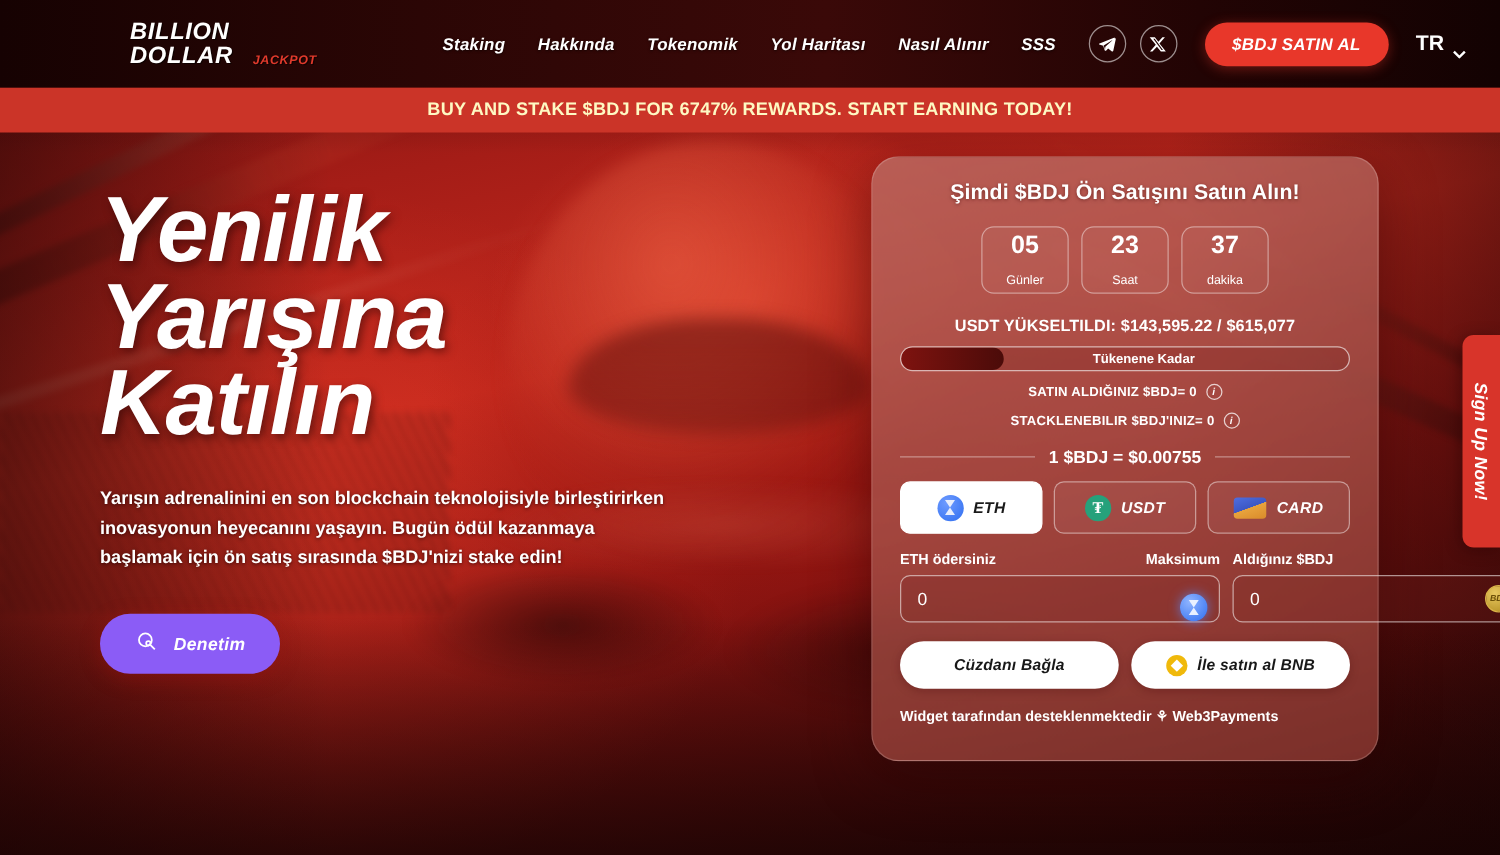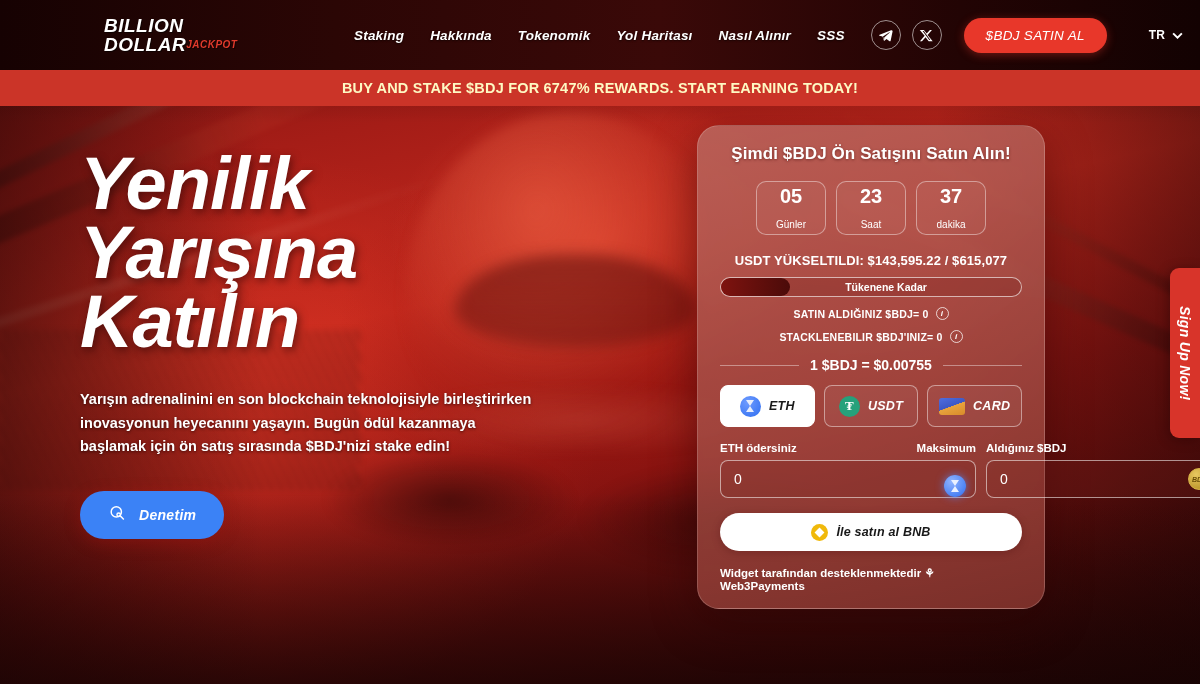--- a/index.html
+++ b/index.html
@@ -94,21 +94,21 @@
     display: flex; align-items: center;
     background: linear-gradient(90deg, #160202 0%, #2b0605 28%, #3a0908 55%, #220404 80%, #130202 100%);
     z-index: 20;
   }
   .logo { margin-left: 104px; width: 150px; line-height: 1; user-select: none; }
   .logo-l1, .logo-l2 {
     font-style: italic; font-weight: bold; color: #fff;
     letter-spacing: .5px; font-size: 19px;
     text-shadow: 1px 1px 0 rgba(0,0,0,.5);
   }
-  .logo-l2 { display: flex; align-items: center; gap: 0; }
+  .logo-l2 { display: flex; align-items: flex-end; gap: 16px; }
   .logo-jack {
     font-size: 10px; font-style: italic; font-weight: bold;
     color: #e03a2c; letter-spacing: .5px;
   }
   .nav { display: flex; align-items: center; gap: 26px; margin-left: 100px; }
   .nav-item {
     color: #fff; font-size: 13.5px; font-weight: bold; font-style: italic;
     letter-spacing: .2px; white-space: nowrap; cursor: pointer;
     text-shadow: 0 1px 2px rgba(0,0,0,.6);
   }
@@ -116,28 +116,28 @@
   .social {
     width: 30px; height: 30px; border-radius: 50%;
     border: 1.4px solid rgba(255,255,255,.55);
     display: flex; align-items: center; justify-content: center;
     cursor: pointer;
   }
   .social svg { width: 15px; height: 15px; fill: #fff; }
   .cta-buy {
     margin-left: 22px;
     background: #e8372a; color: #fff;
-    font-size: 13.5px; font-weight: normal; font-style: italic;
+    font-size: 13.5px; font-weight: bold; font-style: italic;
     padding: 10px 22px; border-radius: 22px; border: none;
     cursor: pointer; white-space: nowrap; letter-spacing: .3px;
     box-shadow: 0 2px 10px rgba(232,55,42,.4);
   }
   .lang {
-    margin-left: 42px; display: flex; align-items: flex-start; gap: 7px;
-    color: #fff; font-size: 12px; font-weight: bold; cursor: pointer;
+    margin-left: 22px; display: flex; align-items: center; gap: 7px;
+    color: #fff; font-size: 17px; font-weight: bold; cursor: pointer;
   }
   .chev { width: 11px; height: 7px; }
   .chev svg { width: 11px; height: 7px; stroke: #fff; fill: none; stroke-width: 2.2; }
 
   
   .banner {
     position: absolute; left: 0; top: 70px; width: 1200px; height: 36px;
     background: #cb3428;
     display: flex; align-items: center; justify-content: center;
     z-index: 19;
@@ -156,33 +156,33 @@
     text-shadow: 2px 3px 8px rgba(40,4,4,.55);
   }
   .hero-p {
     margin-top: 32px; width: 462px;
     color: #fff; font-size: 14.5px; line-height: 1.62; font-weight: bold;
     text-shadow: 0 1px 3px rgba(30,3,3,.7);
   }
   .audit-btn {
     margin-top: 32px;
     display: inline-flex; align-items: center; gap: 12px;
-    background: #3b82f6; border: none; border-radius: 26px;
+    background: #8b5cf6; border: none; border-radius: 26px;
     padding: 13px 28px; cursor: pointer;
     box-shadow: 0 4px 16px rgba(150,20,15,.45);
   }
   .audit-btn .label {
     color: #fff; font-size: 14px; font-weight: bold; font-style: italic;
     letter-spacing: .3px;
   }
   .audit-ico svg { width: 19px; height: 19px; stroke: #fff; fill: none; stroke-width: 1.8; }
 
   
   .widget {
-    position: absolute; left: 697px; top: 125px; width: 348px; height: 484px;
+    position: absolute; left: 697px; top: 125px; width: 406px; height: 484px;
     border-radius: 22px; z-index: 15;
     background: linear-gradient(165deg, rgba(186,108,100,.80) 0%, rgba(172,88,80,.80) 35%, rgba(158,72,64,.80) 68%, rgba(140,56,49,.82) 100%);
     border: 1px solid rgba(255,255,255,.18);
     box-shadow: 0 14px 46px rgba(40,4,4,.48);
     padding: 18px 22px 0;
     backdrop-filter: blur(3px);
   }
   .w-title {
     text-align: center; color: #fff;
     font-size: 17px; font-weight: bold; letter-spacing: .1px;
@@ -510,20 +510,23 @@
         </div>
         <div class="input-wrap">
           <input type="text" value="0" style="">
           <span class="input-icon ico-bdj">BDJ</span>
         </div>
       </div>
     </div>
 
     <div class="actions">
       <button class="act-btn">
+        <span class="ab-label">Cüzdanı Bağla</span>
+      </button>
+      <button class="act-btn">
         <span class="bnb-ico">
             <span></span>
           </span>
         <span class="ab-label">İle satın al BNB</span>
       </button>
     </div>
 
     <div class="powered">
       <span>Widget tarafından desteklenmektedir</span>
       <span>⚘</span>

